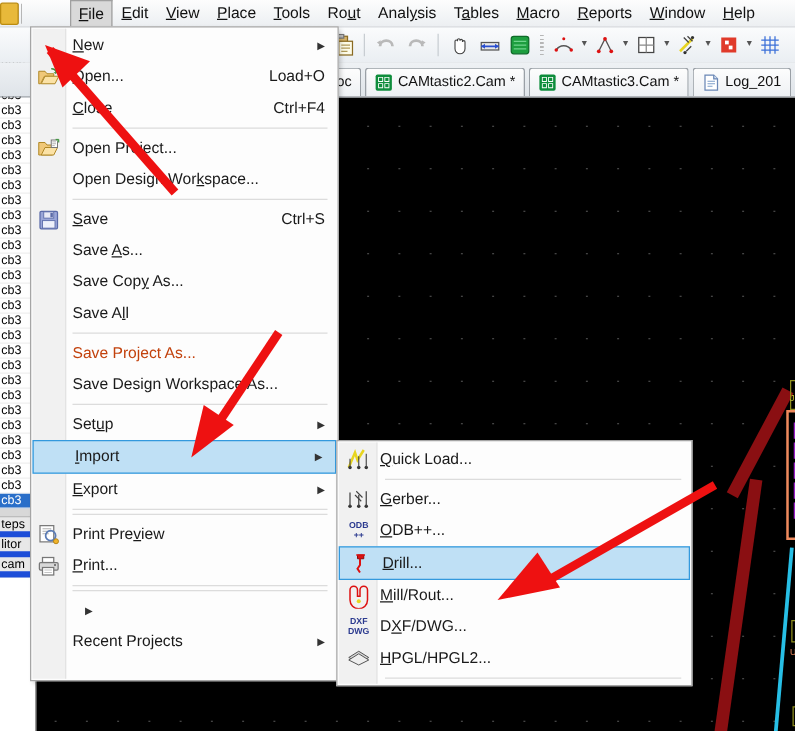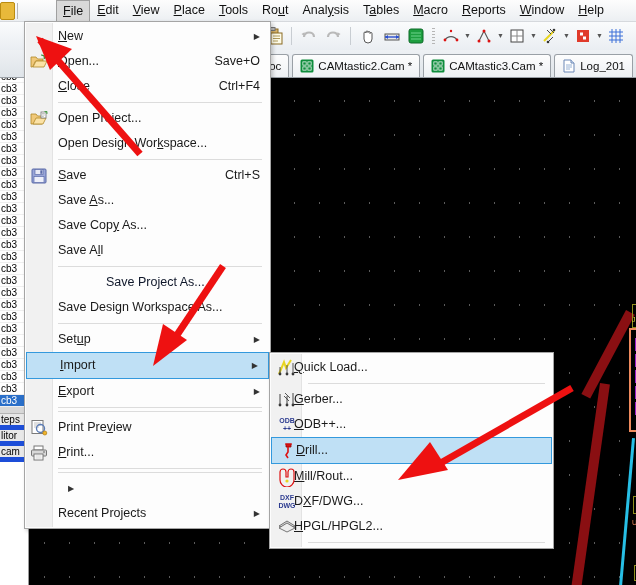--- a/index.html
+++ b/index.html
@@ -121,36 +121,36 @@
     font-size:11.5px;color:#111;white-space:nowrap;
   }
   .dt-ico{width:14px;height:14px;flex:0 0 14px;}
 
   
   #filemenu{
     position:absolute;left:24px;top:21px;width:245px;
     background:#fdfdfd;border:1px solid #a5a5a5;
     box-shadow:2px 2px 4px rgba(0,0,0,.22);
     z-index:40;
-    padding:2px 0 2px 0;
+    padding:2px 0 18px 0;
   }
   #filemenu .gutter{
     position:absolute;left:1px;top:1px;bottom:1px;width:26px;
     background:#f1f1f1;border-right:1px solid #e3e3e3;
   }
   .mi{
     position:relative;height:25px;line-height:25px;
     padding-left:33px;padding-right:10px;
     font-size:12.5px;color:#1a1a1a;white-space:nowrap;cursor:default;
     display:flex;align-items:center;
   }
   .mi .lbl{flex:1;}
   .mi .acc{color:#1a1a1a;font-size:12.5px;padding-left:14px;}
   .mi .sub{font-size:8px;color:#333;padding-left:10px;}
-  .mi.disabled .lbl{color:#0f172a;margin-left:48px;}
+  .mi.disabled .lbl{color:#c2410c;}
   .mi.sel{
     background:#bfe0f5;
     border:1px solid #3399dd;
     height:25px;line-height:23px;
     margin:0 1px;
   }
   .mi-sep{height:1px;background:#dcdcdc;margin:3px 8px 3px 33px;}
   .mi-ico{position:absolute;left:5px;top:50%;transform:translateY(-50%);width:18px;height:18px;}
 
   
@@ -159,21 +159,21 @@
     background:#fdfdfd;border:1px solid #a5a5a5;
     box-shadow:2px 2px 4px rgba(0,0,0,.22);
     z-index:45;
     padding:2px 0 2px 0;
     overflow:hidden;
   }
   #submenu .gutter{
     position:absolute;left:1px;top:1px;bottom:1px;width:30px;
     background:#f1f1f1;border-right:1px solid #e3e3e3;
   }
-  #submenu .mi{padding-left:24px;}
+  #submenu .mi{padding-left:34px;}
   #submenu .mi-sep{margin-left:38px;}
   #submenu .mi-ico{left:6px;width:22px;height:20px;}
   .ico-txt{
     font-family:"Liberation Sans",sans-serif;font-size:7px;line-height:8px;
     color:#2b3a8f;text-align:center;font-weight:bold;
     display:flex;flex-direction:column;align-items:center;justify-content:center;height:100%;
   }
 
   
   .annot{position:absolute;z-index:60;pointer-events:none;}
@@ -414,21 +414,21 @@
         <span class="sub">▶</span>
       </div>
       <div class="mi">
         <span class="mi-ico"><svg width="18" height="18" viewBox="0 0 18 18">
             <path d="M1 14 V4 h5 l1.6 2 H13 v2 H5.5 L2.5 14 Z" fill="#f0c879" stroke="#b08827" stroke-width="0.8"></path>
             <path d="M3 14 L6 8 H17 L14 14 Z" fill="#fbe2a6" stroke="#b08827" stroke-width="0.8"></path>
             <path d="M11 2 a4 4 0 014 3" stroke="#3a8f3a" stroke-width="1.1" fill="none"></path>
             <path d="M16 4.5 L14.5 6.2 L12.8 4.7 Z" fill="#3a8f3a"></path>
           </svg></span>
         <span class="lbl"><u>O</u>pen...</span>
-        <span class="acc">Save+O</span>
+        <span class="acc">Load+O</span>
       </div>
       <div class="mi">
         <span class="lbl"><u>C</u>lose</span>
         <span class="acc">Ctrl+F4</span>
       </div>
       <div class="mi-sep"></div>
       <div class="mi">
         <span class="mi-ico"><svg width="18" height="18" viewBox="0 0 18 18">
             <path d="M1 14 V4 h5 l1.6 2 H12 v8 Z" fill="#f0c879" stroke="#b08827" stroke-width="0.8"></path>
             <path d="M3 14 L6 8 H16 L13 14 Z" fill="#fbe2a6" stroke="#b08827" stroke-width="0.8"></path>

